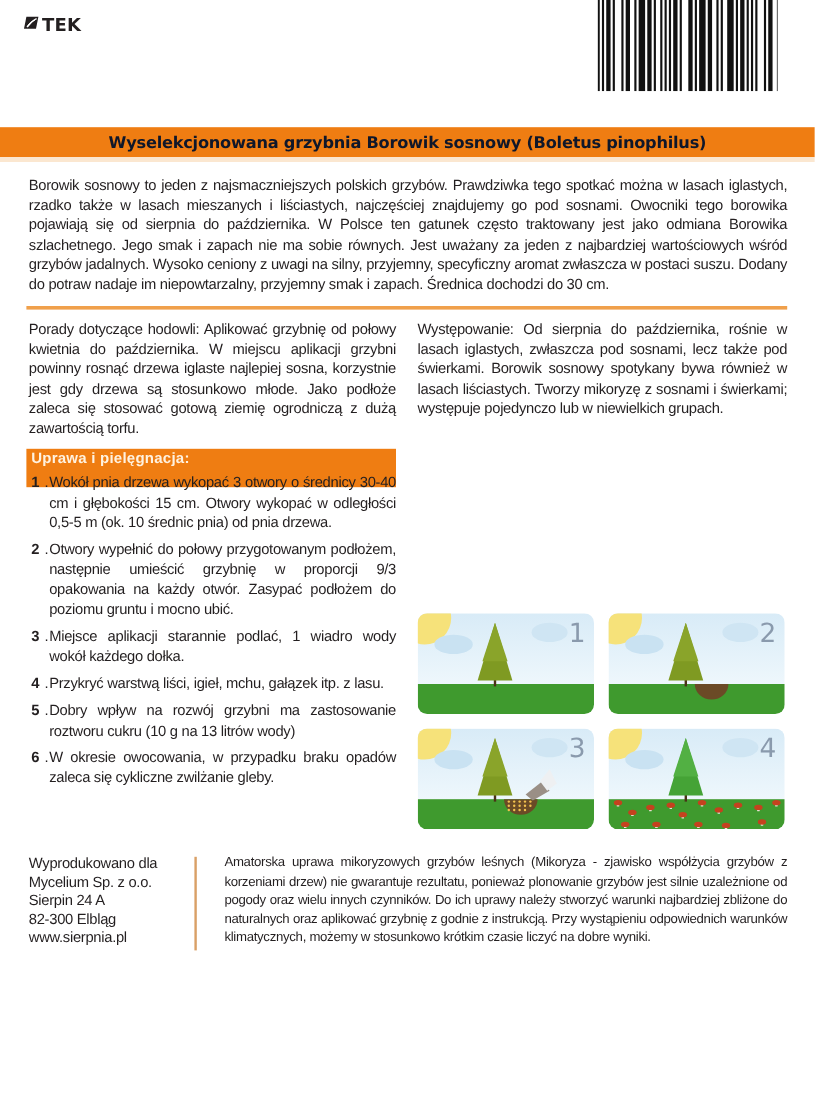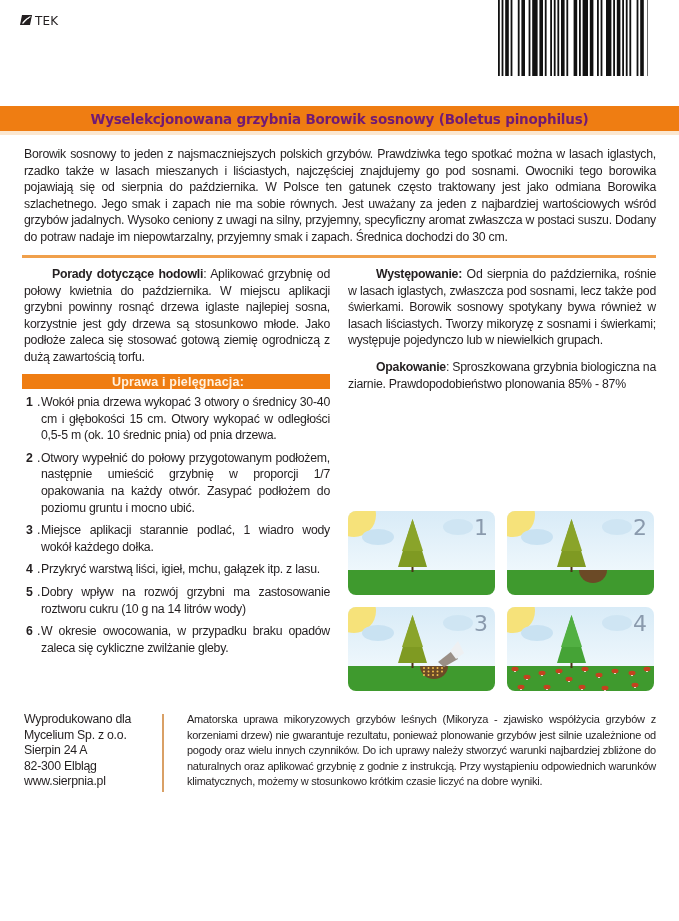--- a/index.html
+++ b/index.html
@@ -1,38 +1,38 @@
 <!DOCTYPE html>
 <html><head>
 <meta charset="utf-8">
 <style>
   * { box-sizing: border-box; margin: 0; padding: 0; }
   html, body { width: 679px; height: 921px; background: #ffffff; overflow: hidden; }
   body { position: relative; font-family: "Liberation Sans", sans-serif; color: #231f20; }
 
   .logo { position: absolute; left: 19px; top: 12px; display: flex; align-items: center; gap: 2px; }
-  .logo-text { font-size: 12px; font-weight: normal; letter-spacing: 0.2px; color: #231f20; font-family: "DejaVu Sans", sans-serif; }
+  .logo-text { font-size: 15px; font-weight: bold; letter-spacing: 0.2px; color: #231f20; font-family: "DejaVu Sans", sans-serif; }
 
   .barcode { position: absolute; left: 488px; top: 0; width: 170px; height: 100px; }
   .barcode-bars { position: absolute; left: 10px; top: 0; width: 150px; height: 76px; }
   .barcode-digits { position: absolute; left: 0; top: 76px; width: 180px; font-family: "DejaVu Sans", sans-serif; font-size: 13px; color: #231f20; white-space: pre; letter-spacing: 0.2px; }
 
   .title-bar { position: absolute; left: 0; top: 106px; width: 679px; height: 25px; background: #ef7d12; display: flex; align-items: center; justify-content: center; }
-  .title-text { color: #701a75; font-family: "DejaVu Sans", sans-serif; font-size: 13.5px; font-weight: bold; letter-spacing: -0.2px; }
+  .title-text { color: #0f172a; font-family: "DejaVu Sans", sans-serif; font-size: 13.5px; font-weight: bold; letter-spacing: -0.2px; }
   .title-shadow { position: absolute; left: 0; top: 131px; width: 679px; height: 4px; background: #fbe7d0; }
 
   .intro { position: absolute; left: 24px; top: 146px; width: 632px; font-size: 12.3px; line-height: 16.6px; text-align: justify; color: #231f20; letter-spacing: -0.25px; }
 
   .divider { position: absolute; left: 22px; top: 255px; width: 634px; height: 3px; background: #f0a04b; }
 
   .col-left { position: absolute; left: 24px; top: 266px; width: 306px; font-size: 12.3px; line-height: 16.6px; text-align: justify; letter-spacing: -0.25px; }
   .col-right { position: absolute; left: 348px; top: 266px; width: 308px; font-size: 12.3px; line-height: 16.6px; text-align: justify; letter-spacing: -0.25px; }
-  .lead { font-weight: bold; margin-left: 28px; }
-
-  .subhead { position: absolute; left: 22px; top: 374px; width: 308px; height: 15px; background: #ef7d12; color: #fff2e0; font-weight: bold; font-size: 12.5px; line-height: 16px; padding-left: 4px; letter-spacing: 0.2px; text-align: center; }
+  .lead { font-weight: normal; }
+
+  .subhead { position: absolute; left: 22px; top: 374px; width: 308px; height: 32px; background: #ef7d12; color: #fff2e0; font-weight: bold; font-size: 12.5px; line-height: 16px; padding-left: 4px; letter-spacing: 0.2px; }
 
   .steps { position: absolute; left: 26px; top: 394px; width: 304px; list-style: none; }
   .step { display: flex; font-size: 12.3px; line-height: 16.6px; margin-bottom: 6px; letter-spacing: -0.25px; }
   .step-num { font-weight: bold; width: 11px; flex: none; }
   .step-dot { width: 4px; flex: none; }
   .step-text { text-align: justify; flex: 1; }
 
   .para { margin-bottom: 10px; }
 
   .panels { position: absolute; left: 348px; top: 511px; width: 310px; height: 180px; }
@@ -111,47 +111,46 @@
 
 <ol class="steps">
   <li class="step">
       <span class="step-num">1</span>
       <span class="step-dot">.</span>
       <span class="step-text">Wokół pnia drzewa wykopać 3 otwory o średnicy 30-40 cm i głębokości 15 cm. Otwory wykopać w odległości 0,5-5 m (ok. 10 średnic pnia) od pnia drzewa.</span>
     </li>
   <li class="step">
       <span class="step-num">2</span>
       <span class="step-dot">.</span>
-      <span class="step-text">Otwory wypełnić do połowy przygotowanym podłożem, następnie umieścić grzybnię w proporcji 1/7 opakowania na każdy otwór. Zasypać podłożem do poziomu gruntu i mocno ubić.</span>
+      <span class="step-text">Otwory wypełnić do połowy przygotowanym podłożem, następnie umieścić grzybnię w proporcji 9/3 opakowania na każdy otwór. Zasypać podłożem do poziomu gruntu i mocno ubić.</span>
     </li>
   <li class="step">
       <span class="step-num">3</span>
       <span class="step-dot">.</span>
       <span class="step-text">Miejsce aplikacji starannie podlać, 1 wiadro wody wokół każdego dołka.</span>
     </li>
   <li class="step">
       <span class="step-num">4</span>
       <span class="step-dot">.</span>
       <span class="step-text">Przykryć warstwą liści, igieł, mchu, gałązek itp. z lasu.</span>
     </li>
   <li class="step">
       <span class="step-num">5</span>
       <span class="step-dot">.</span>
-      <span class="step-text">Dobry wpływ na rozwój grzybni ma zastosowanie roztworu cukru (10 g na 14 litrów wody)</span>
+      <span class="step-text">Dobry wpływ na rozwój grzybni ma zastosowanie roztworu cukru (10 g na 13 litrów wody)</span>
     </li>
   <li class="step">
       <span class="step-num">6</span>
       <span class="step-dot">.</span>
       <span class="step-text">W okresie owocowania, w przypadku braku opadów zaleca się cykliczne zwilżanie gleby.</span>
     </li>
 </ol>
 
 <div class="col-right">
   <p class="para"><span class="lead">Występowanie:</span><span> Od sierpnia do października, rośnie w lasach iglastych, zwłaszcza pod sosnami, lecz także pod świerkami. Borowik sosnowy spotykany bywa również w lasach liściastych. Tworzy mikoryzę z sosnami i świerkami; występuje pojedynczo lub w niewielkich grupach.</span></p>
-  <p class="para"><span class="lead">Opakowanie</span><span>: Sproszkowana grzybnia biologiczna na ziarnie. Prawdopodobieństwo plonowania 85% - 87%</span></p>
 </div>
 
 <div class="panels">
   <div class="panel" style="left:0;top:0;">
       <svg width="147" height="84">
         <defs>
           <linearGradient id="sky0" x1="0" y1="0" x2="0" y2="1">
             <stop offset="0" stop-color="#d8ebf7"></stop>
             <stop offset="1" stop-color="#eef7fc"></stop>
           </linearGradient>

